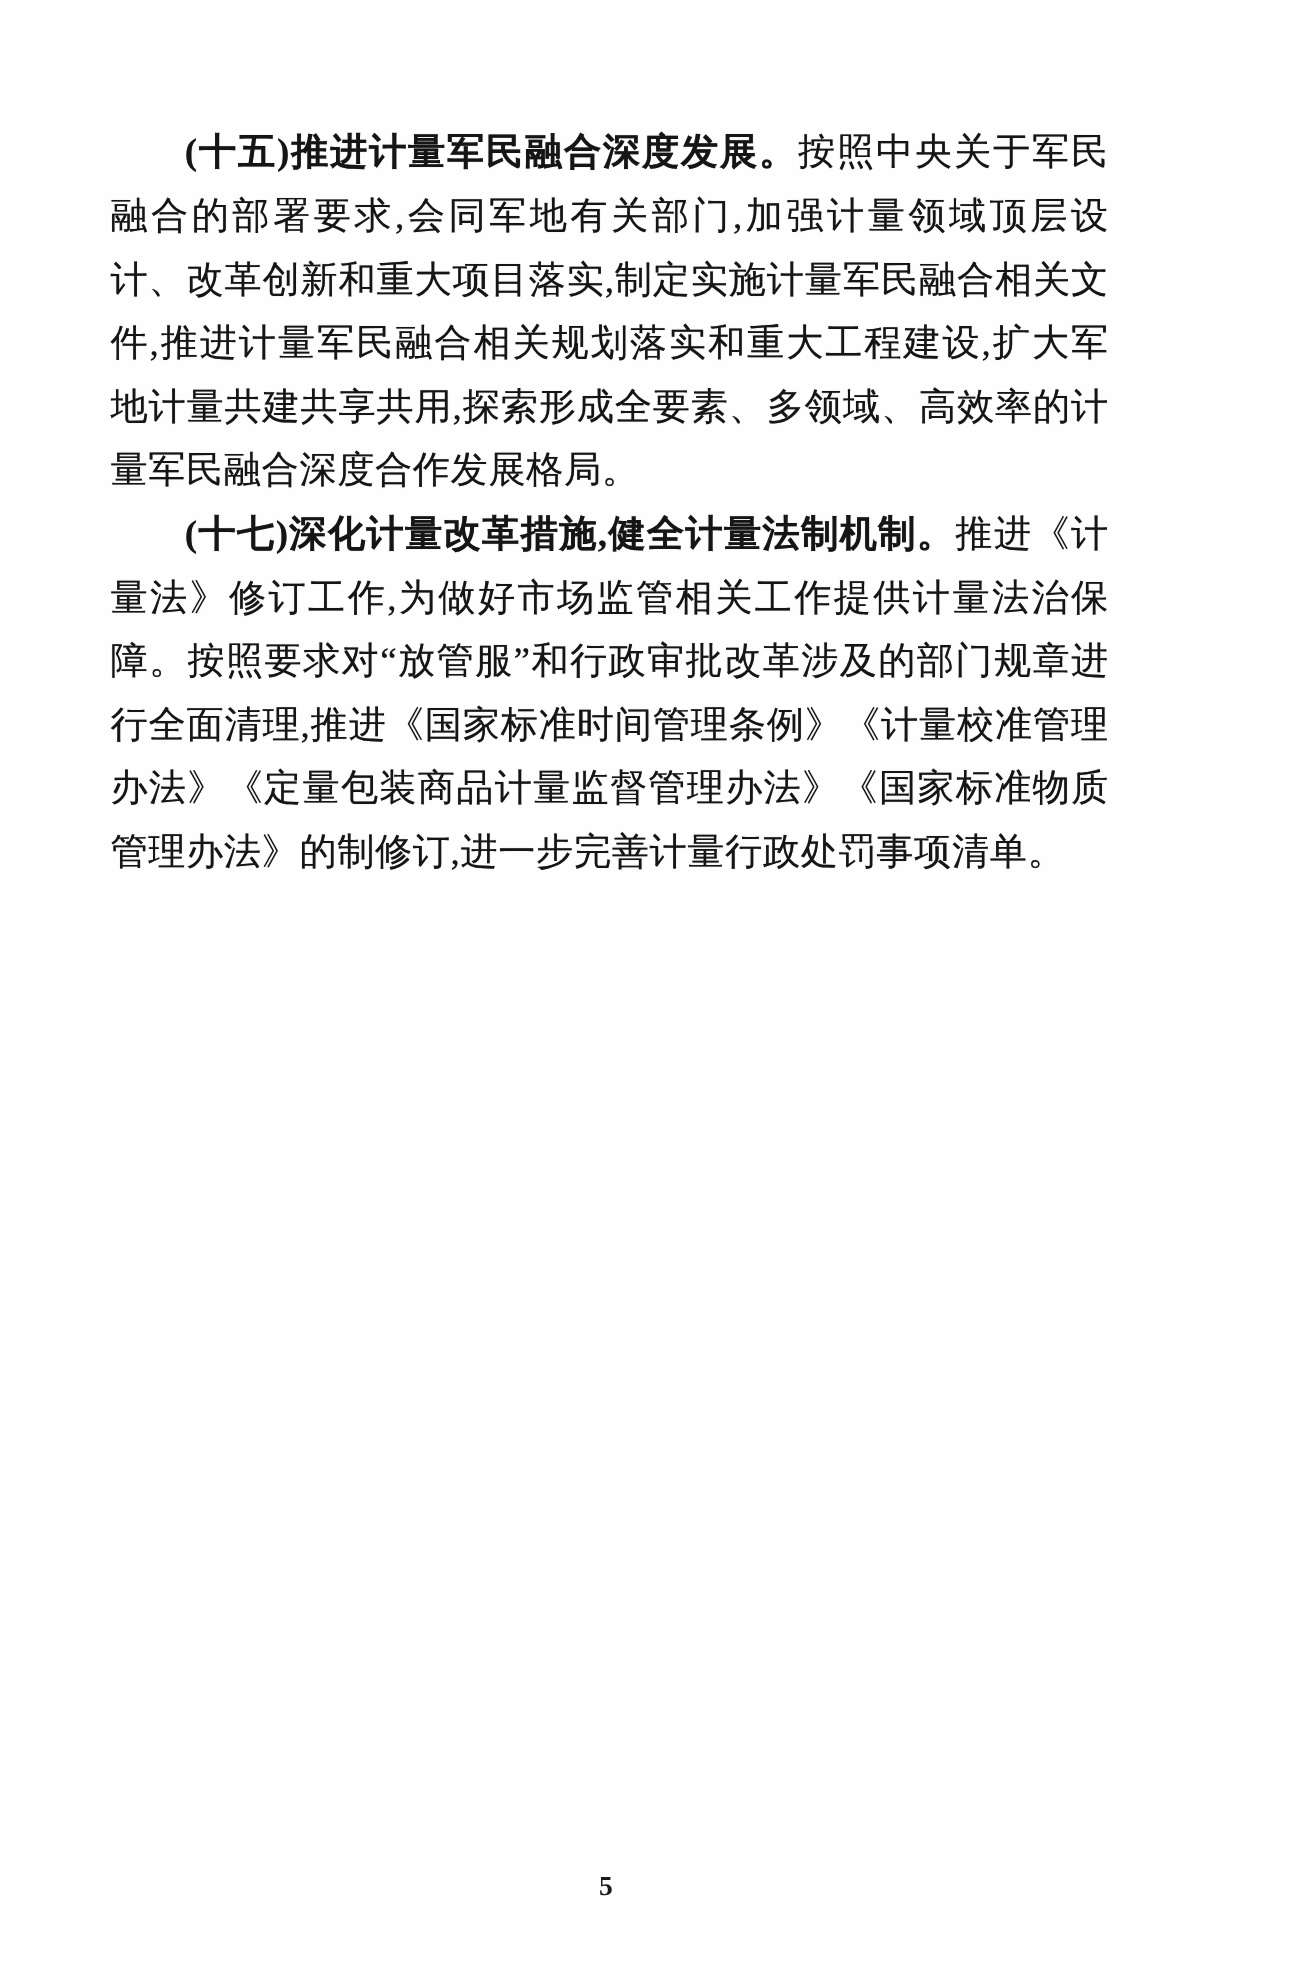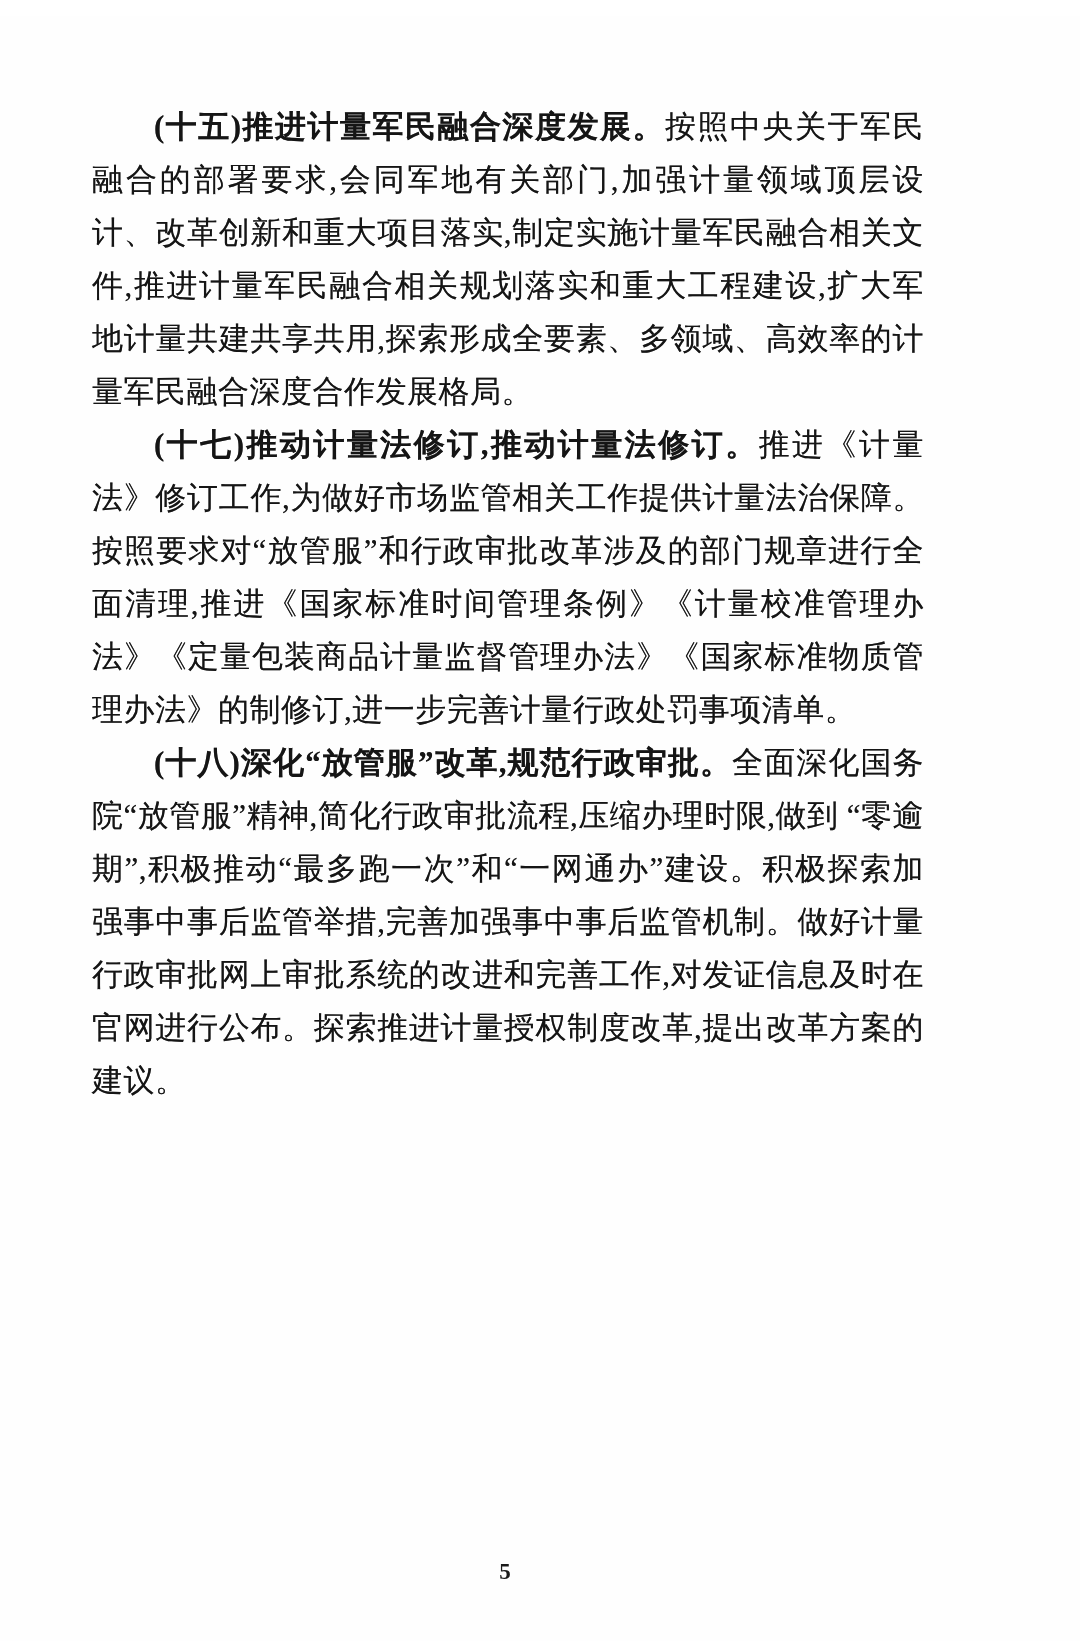--- a/index.html
+++ b/index.html
@@ -55,20 +55,19 @@
 </head>
 <body>
 
 <div class="page">
   <div class="body-text">
 
     <p class="para"><span class="lead">(十五)推进计量军民融合深度发展。</span><span>按照中央关于军民融合的部署要求,会同军地有关部门,加强计量领域顶层设计、改革创新和重大项目落实,制定实施计量军民融合相关文件,推进计量军民融合相关规划落实和重大工程建设,扩大军地计量共建共享共用,探索形成全要素、多领域、高效率的计量军民融合深度合作发展格局。</span></p>
 
 
 
-    <p class="para"><span class="lead">(十七)推动计量法修订,推动计量法修订。</span><span>推进《计量法》修订工作,为做好市场监管相关工作提供计量法治保障。按照要求对“放管服”和行政审批改革涉及的部门规章进行全面清理,推进《国家标准时间管理条例》《计量校准管理办法》《定量包装商品计量监督管理办法》《国家标准物质管理办法》的制修订,进一步完善计量行政处罚事项清单。</span></p>
+    <p class="para"><span class="lead">(十七)深化计量改革措施,健全计量法制机制。</span><span>推进《计量法》修订工作,为做好市场监管相关工作提供计量法治保障。按照要求对“放管服”和行政审批改革涉及的部门规章进行全面清理,推进《国家标准时间管理条例》《计量校准管理办法》《定量包装商品计量监督管理办法》《国家标准物质管理办法》的制修订,进一步完善计量行政处罚事项清单。</span></p>
 
-    <p class="para"><span class="lead">(十八)深化“放管服”改革,规范行政审批。</span><span>全面深化国务院“放管服”精神,简化行政审批流程,压缩办理时限,做到 “零逾期”,积极推动“最多跑一次”和“一网通办”建设。积极探索加强事中事后监管举措,完善加强事中事后监管机制。做好计量行政审批网上审批系统的改进和完善工作,对发证信息及时在官网进行公布。探索推进计量授权制度改革,提出改革方案的建议。</span></p>
 
   </div>
 
   <div class="page-number">5</div>
 </div>
 
 </body></html>

